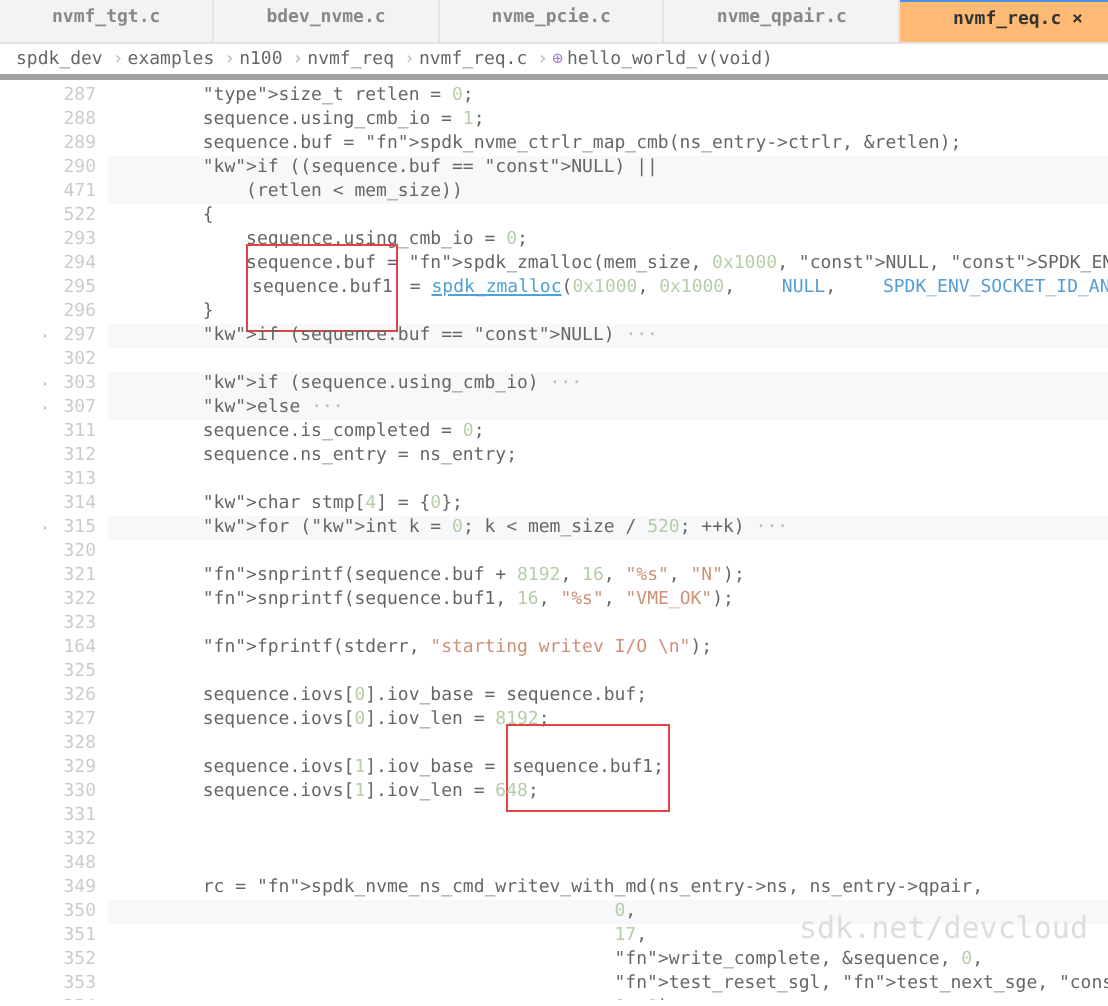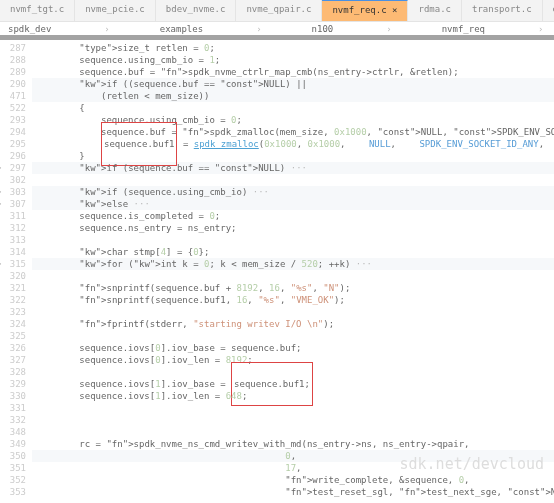--- a/index.html
+++ b/index.html
@@ -1,45 +1,45 @@
 <!DOCTYPE html>
 <html><head>
 <meta charset="utf-8">
 <style>
   * { box-sizing: border-box; margin: 0; padding: 0; }
   body { font-family: Consolas, Monaco, monospace; font-size: 10px; background: #fff; color: #666; width: 554px; height: 503px; overflow: hidden; position: relative; }
   .tabbar { display: flex; background: #f3f3f3; border-bottom: 1px solid #e4e4e4; height: 22px; }
-  .tab { padding: 4px 10px; font-size: 9px; color: #888; border-right: 1px solid #e4e4e4; white-space: nowrap; cursor: pointer; }
+  .tab { padding: 4px 26px; font-size: 9px; color: #888; border-right: 1px solid #e4e4e4; white-space: nowrap; cursor: pointer; font-weight: bold; }
   .tab.active { background: #fdba74; color: #333; border-top: 1px solid #4a90e2; }
-  .breadcrumb { display: flex; align-items: center; padding: 3px 8px; font-size: 9px; color: #666; background: #fff; border-bottom: 5px solid #a3a3a3; height: 18px; gap: 48px; }
+  .breadcrumb { display: flex; align-items: center; padding: 3px 8px; font-size: 9px; color: #666; background: #fff; border-bottom: 3px solid #a3a3a3; height: 18px; }
   .breadcrumb span { margin-right: 2px; }
   .chev { color: #bbb; margin: 0 3px; }
   .fn-icon { color: #b180d7; margin-right: 2px; }
-  .editor { display: flex; height: 460px; overflow: hidden; }
+  .editor { display: flex; height: 460px; overflow: hidden; margin-left: 22px; }
   .gutter { width: 32px; text-align: right; color: #ccc; font-size: 9px; padding-top: 2px; flex-shrink: 0; }
   .gutter .ln { height: 12px; line-height: 12px; padding-right: 6px; position: relative; }
   .fold { position: absolute; left: -2px; color: #aaa; font-size: 7px; cursor: pointer; }
   .code { flex: 1; font-size: 9px; line-height: 12px; padding-top: 2px; white-space: pre; }
   .cl { height: 12px; padding-left: 4px; }
   .hl { background: #f6f8fa; }
   .num { color: #b5cea8; }
   .str { color: #ce9178; }
   .const { color: #569cd6; padding-left: 18px; }
   .fn { color: #4ea1d3; text-decoration: underline; }
   .dim { color: #bbb; }
   .redbox { border: 1px solid #d44; padding: 16px 2px; }
   .watermark { position: absolute; bottom: 30px; right: 10px; color: #ddd; font-size: 15px; }
 </style>
 </head>
 <body>
 
 <div class="tabbar">
     <div class="tab">nvmf_tgt.c</div>
+    <div class="tab">bdev_nvme.c</div>
     <div class="tab">nvme_pcie.c</div>
-    <div class="tab">bdev_nvme.c</div>
     <div class="tab">nvme_qpair.c</div>
     <div class="tab active">nvmf_req.c ×</div>
     <div class="tab">rdma.c</div>
     <div class="tab">transport.c</div>
     <div class="tab">env.c</div>
   </div>
 <div class="breadcrumb">
     <span>spdk_dev</span>
     <span class="chev">›</span>
     <span>examples</span>
@@ -71,21 +71,21 @@
       <div class="ln">307<span class="fold">›</span></div>
       <div class="ln">311</div>
       <div class="ln">312</div>
       <div class="ln">313</div>
       <div class="ln">314</div>
       <div class="ln">315<span class="fold">›</span></div>
       <div class="ln">320</div>
       <div class="ln">321</div>
       <div class="ln">322</div>
       <div class="ln">323</div>
-      <div class="ln">324</div>
+      <div class="ln">164</div>
       <div class="ln">325</div>
       <div class="ln">326</div>
       <div class="ln">327</div>
       <div class="ln">328</div>
       <div class="ln">329</div>
       <div class="ln">330</div>
       <div class="ln">331</div>
       <div class="ln">332</div>
       <div class="ln">348</div>
       <div class="ln">349</div>

